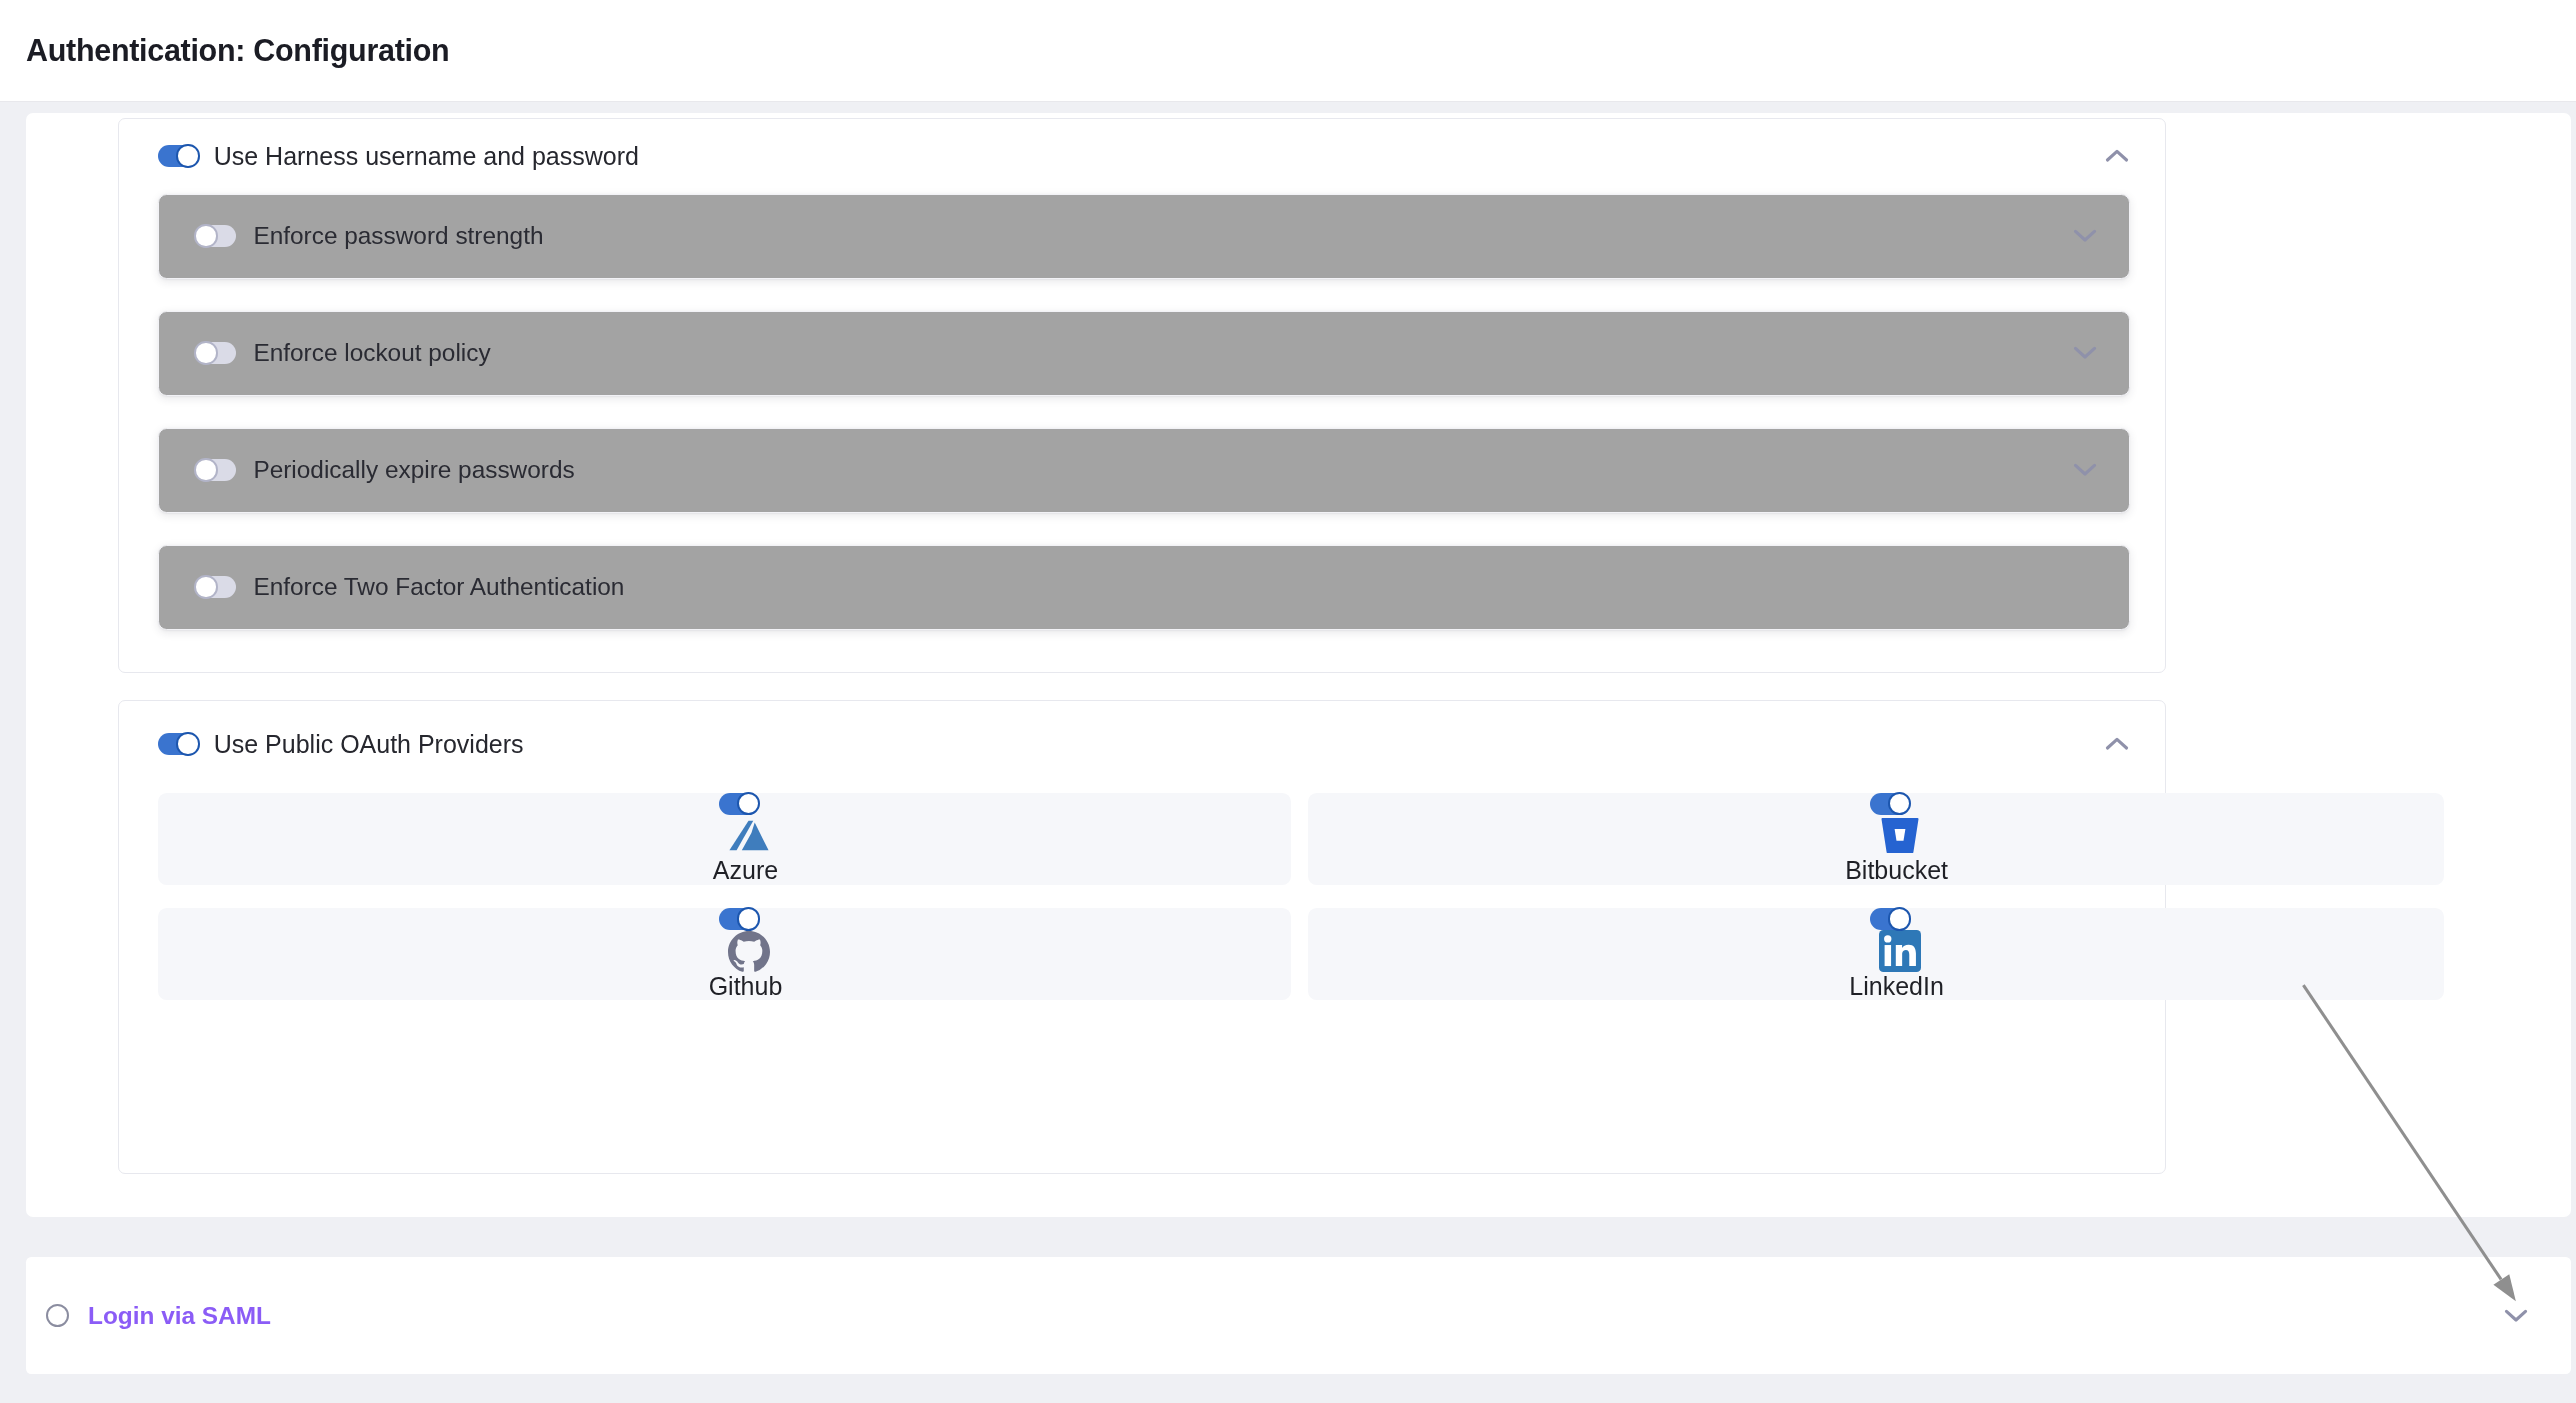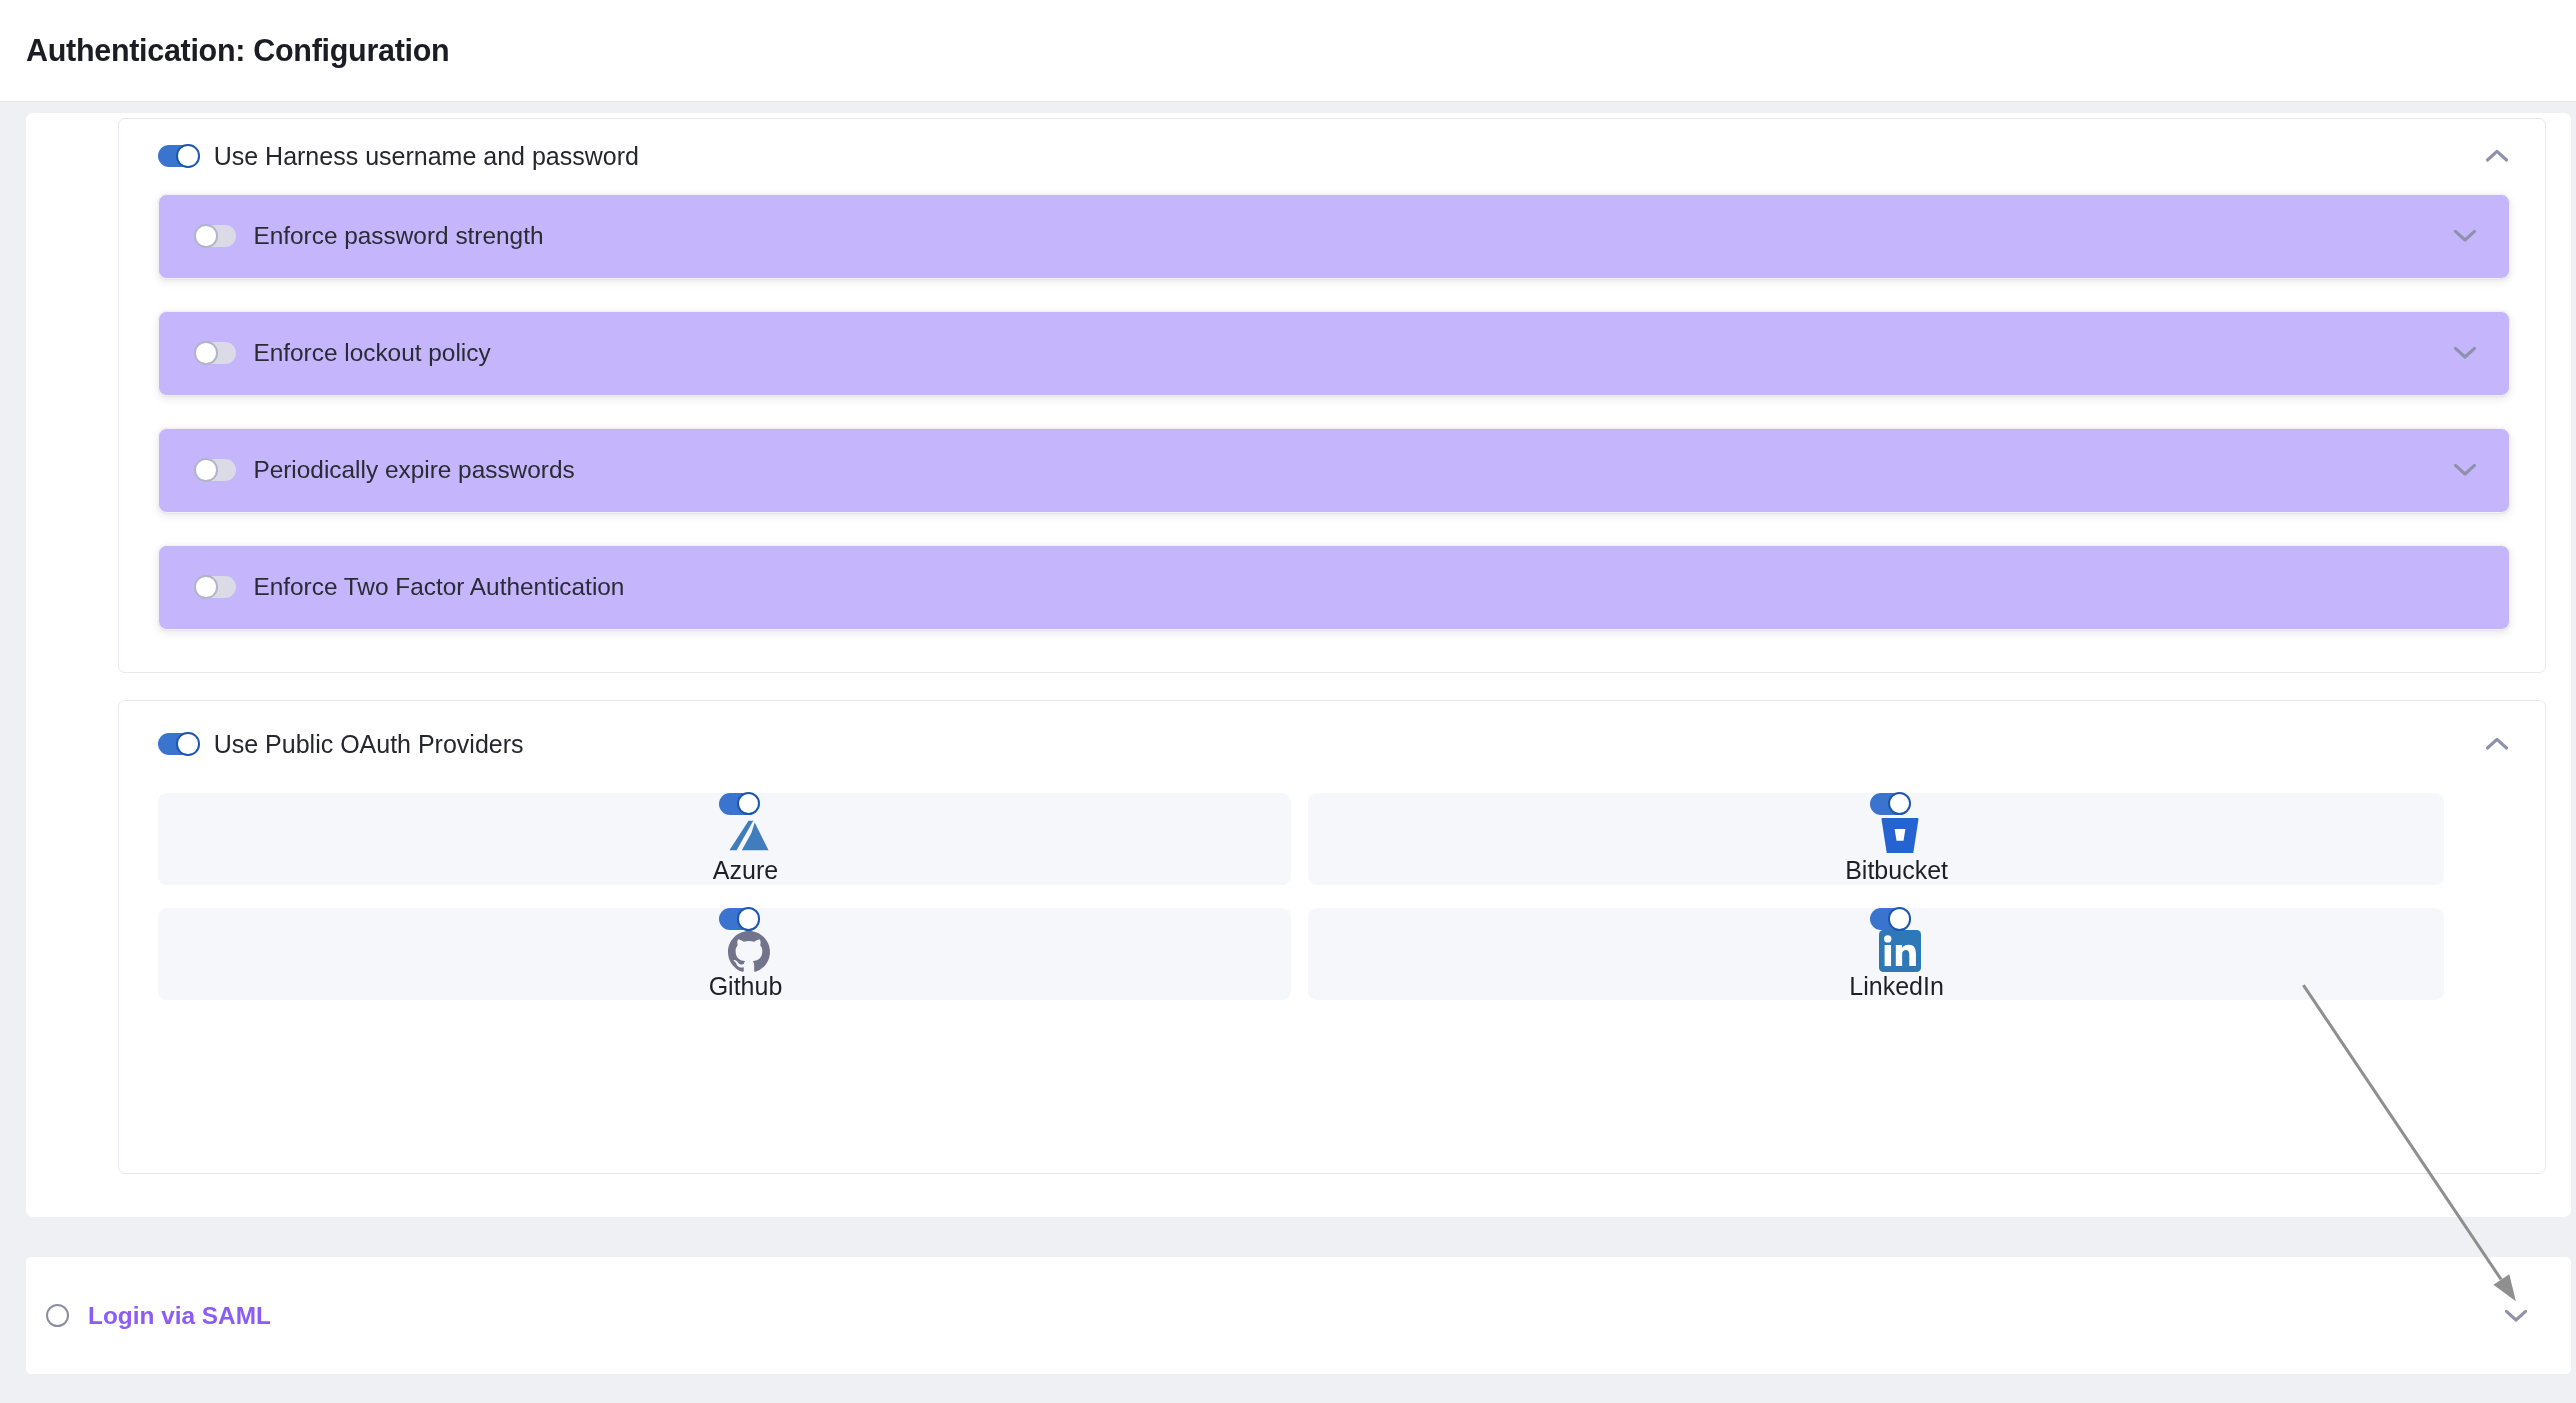--- a/index.html
+++ b/index.html
@@ -33,21 +33,21 @@
     margin:11.3px 0 0 26px;
     width:2545px;
     height:1104px;
     background:#ffffff;
     border-radius:7px;
     padding:4.4px 93px 0 92px;
   }
 
   
   .card {
-    width:2428px;
+    width:2048px;
     background:#ffffff;
     border:1.7px solid #e7e8ee;
     border-radius:7px;
   }
   .card-a { height:555px; }
   .card-b { height:474px; margin-top:27px; }
 
   .card-head {
     display:flex;
     align-items:center;
@@ -81,21 +81,21 @@
   .toggle.on  { background:#3a74cf; }
   .toggle.on .knob  { right:-1.7px; border:2.6px solid #1c56ae; }
   .toggle.off { background:#dadbe7; }
   .toggle.off .knob { left:-1.7px;  border:2.6px solid #b2b4c8; }
 
   
   .subcards { padding:0 35px 0 39px; }
   .subcard {
     height:85px;
     border-radius:8.7px;
-    background:#c4b5fd;
+    background:#a3a3a3;
     border:0.9px solid #f2f2f6;
     box-shadow:0 2.6px 8.7px rgba(40,41,61,0.10), 0 0.9px 1.7px rgba(40,41,61,0.05);
     display:flex;
     align-items:center;
     padding:0 31px 0 37px;
     margin-bottom:32px;
     cursor:pointer;
   }
   .subcard .sub-label {
     font-size:24.4px;

